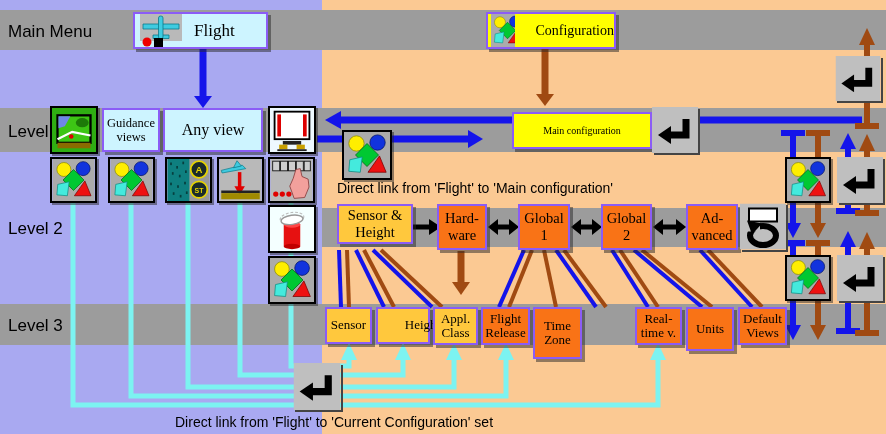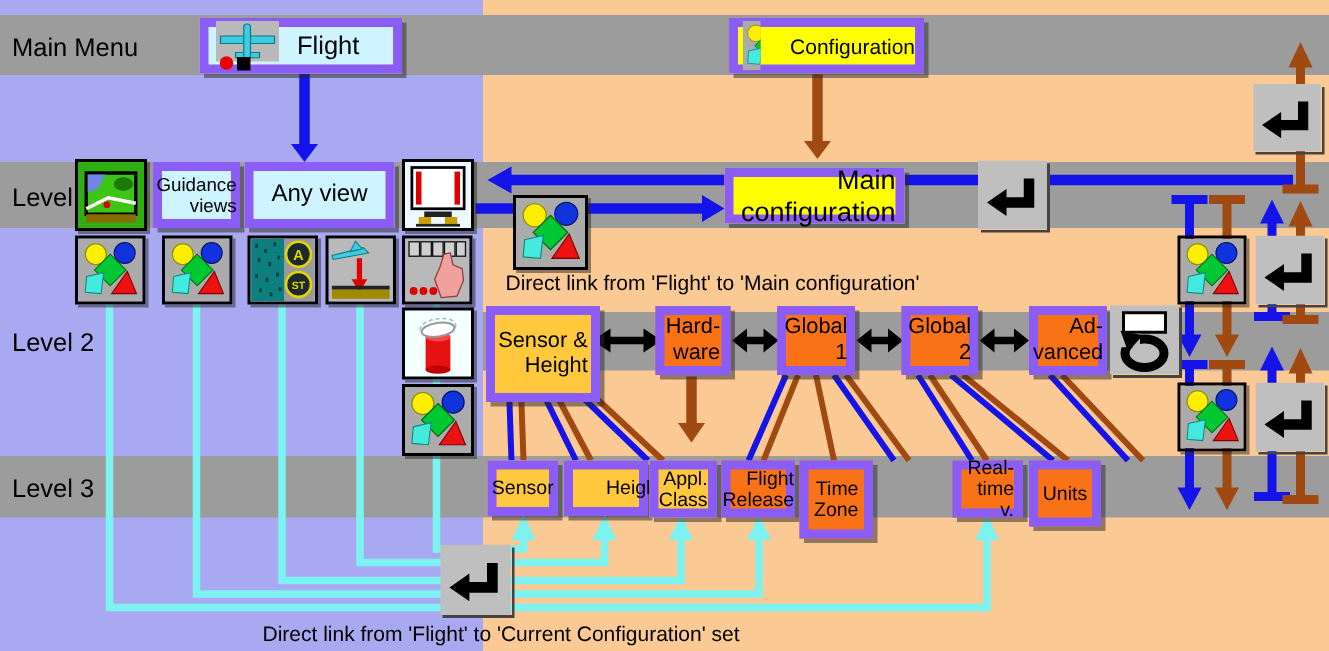--- a/index.html
+++ b/index.html
@@ -1,23 +1,23 @@
 <!DOCTYPE html>
 <html><head>
 <meta charset="utf-8">
 <style>
   html,body{margin:0;padding:0;background:#ddd;font-family:"Liberation Sans",sans-serif;}
   #canvas{position:relative;width:886px;height:434px;overflow:hidden;background:#a9a9f1;}
   .abs{position:absolute;}
   .bg-right{background:#fbc993;}
   .bar{background:#9c9c9c;}
   .rowlabel{color:#000;font-size:17px;line-height:1;}
-  .box{display:flex;align-items:center;justify-content:center;text-align:right;
-       border:6px solid #8b5cf6;box-shadow:3px 3px 0 rgba(40,40,40,.5);box-sizing:border-box;
-       color:#000;}
+  .box{display:flex;align-items:center;justify-content:center;text-align:center;
+       border:2px solid #8b5cf6;box-shadow:3px 3px 0 rgba(40,40,40,.5);box-sizing:border-box;
+       color:#000;font-family:Liberation Serif, serif;}
   .ml{white-space:pre-line;}
   .cyanbox{background:#cdf4ff;}
   .yellowbox{background:#ffff00;}
   .goldbox{background:#ffc83d;}
   .orangebox{background:#f97316;}
   .iconbox{border:2px solid #000;box-shadow:2px 2px 0 rgba(40,40,40,.5);box-sizing:border-box;}
   .btn{box-shadow:2px 2px 0 #444;}
   .l2box{font-size:14.5px;line-height:1.15;}
   .l3box{font-size:13px;line-height:1.1;}
   .note{font-size:14px;color:#000;line-height:1;}
@@ -219,21 +219,21 @@
       <rect width="48" height="48" fill="#eef9ff"></rect>
       <rect x="5" y="4" width="38" height="30" fill="#fff" stroke="#000" stroke-width="2"></rect>
       <rect x="8" y="7" width="4" height="24" fill="#dd0000"></rect>
       <rect x="36" y="7" width="4" height="24" fill="#dd0000"></rect>
       <rect x="14" y="36" width="20" height="4" fill="#222"></rect>
       <rect x="10" y="40" width="9" height="5" fill="#c8a000"></rect>
       <rect x="29" y="40" width="9" height="5" fill="#c8a000"></rect>
       <rect x="8" y="45" width="32" height="2" fill="#222"></rect>
     </svg>
   </div>
-  <div class="abs box yellowbox" style="left:483px;top:112px;width:120px;height:37px;font-size:18px;">Main configuration</div>
+  <div class="abs box yellowbox" style="left:512px;top:112px;width:140px;height:37px;font-size:10px;">Main configuration</div>
   <div class="abs btn" style="left:652px;top:107px;width:46px;height:46px;">
     <svg width="46" height="46">
         <use href="#sym-return" width="46" height="46"></use>
       </svg>
   </div>
 
   <div class="abs iconbox" style="left:342px;top:130px;width:50px;height:50px;">
     <svg width="46" height="46">
         <use href="#sym-shapes" width="46" height="46"></use>
       </svg>
@@ -311,21 +311,21 @@
       <ellipse cx="24" cy="43" rx="9" ry="3" fill="#c00000"></ellipse>
       <ellipse cx="24" cy="14" rx="12" ry="5" fill="#fff" stroke="#999" stroke-width="1.5" transform="rotate(-8 24 14)"></ellipse>
     </svg>
   </div>
   <div class="abs iconbox" style="left:268px;top:256px;width:48px;height:48px;">
     <svg width="44" height="44">
         <use href="#sym-shapes" width="44" height="44"></use>
       </svg>
   </div>
 
-  <div class="abs box goldbox l2box ml" style="left:324px;top:204px;width:76px;height:64px;">Sensor &amp;
+  <div class="abs box goldbox l2box ml" style="left:337px;top:204px;width:76px;height:40px;">Sensor &amp;
 Height</div>
   <div class="abs box orangebox l2box ml" style="left:437px;top:204px;width:50px;height:46px;">Hard-
 ware</div>
   <div class="abs box orangebox l2box ml" style="left:518px;top:204px;width:52px;height:46px;">Global
 1</div>
   <div class="abs box orangebox l2box ml" style="left:601px;top:204px;width:51px;height:46px;">Global
 2</div>
   <div class="abs box orangebox l2box ml" style="left:686px;top:204px;width:52px;height:46px;">Ad-
 vanced</div>
   <div class="abs btn" style="left:740px;top:203px;width:46px;height:47px;">
@@ -338,20 +338,22 @@
   <div class="abs box goldbox l3box" style="left:376px;top:307px;width:54px;height:37px;padding-left:44px;">Heights</div>
   <div class="abs box goldbox l3box ml" style="left:433px;top:307px;width:45px;height:38px;">Appl.
 Class</div>
   <div class="abs box orangebox l3box ml" style="left:481px;top:307px;width:49px;height:38px;">Flight
 Release</div>
   <div class="abs box orangebox l3box ml" style="left:533px;top:307px;width:49px;height:52px;">Time
 Zone</div>
   <div class="abs box orangebox l3box ml" style="left:635px;top:307px;width:47px;height:38px;">Real-
 time v.</div>
   <div class="abs box orangebox l3box" style="left:686px;top:307px;width:48px;height:44px;">Units</div>
+  <div class="abs box orangebox l3box ml" style="left:738px;top:307px;width:49px;height:38px;">Default
+Views</div>
 
   <div class="abs btn" style="left:835px;top:56px;width:46px;height:45px;">
     <svg width="46" height="45" viewBox="0 0 46 46">
         <use href="#sym-return" width="46" height="46"></use>
       </svg>
   </div>
   <div class="abs iconbox" style="left:785px;top:157px;width:46px;height:46px;">
     <svg width="42" height="42">
         <use href="#sym-shapes" width="42" height="42"></use>
       </svg>

